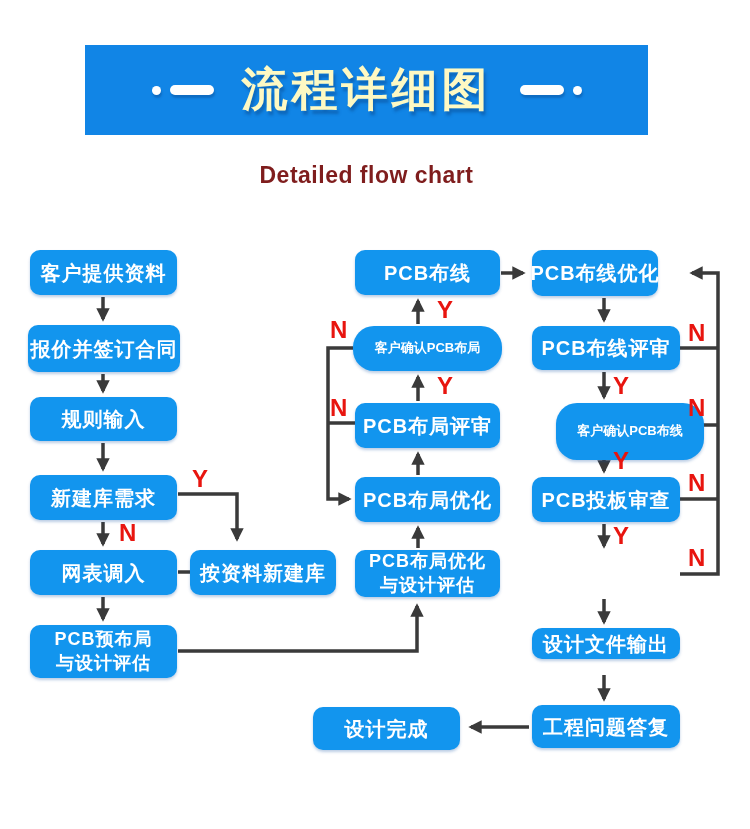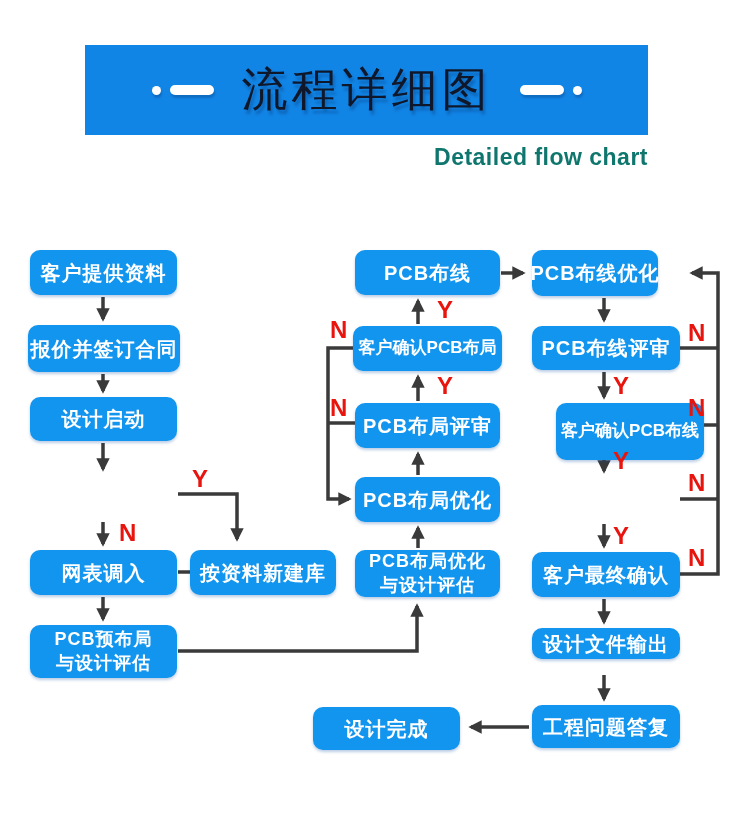--- a/index.html
+++ b/index.html
@@ -7,37 +7,37 @@
     position:relative;width:750px;height:829px;background:#ffffff;
     font-family:"Liberation Sans","DejaVu Sans",sans-serif;overflow:hidden;
     --banner-blue:#1185e6;--box-blue:#1295ee;--line-dark:#3a3a3a;--label-red:#e8150f;
   }
   .banner{
     position:absolute;left:85px;top:45px;width:563px;height:90px;
     background:var(--banner-blue);
     display:flex;align-items:center;justify-content:center;gap:28px;
   }
   .banner-title{
-    color:#0f172a;font-size:46px;font-weight:normal;letter-spacing:4px;
+    color:#fef9c3;font-size:46px;font-weight:bold;letter-spacing:4px;
     text-shadow:2px 4px 3px rgba(8,64,130,.45);white-space:nowrap;
   }
   .deco{display:flex;align-items:center;gap:9px;}
   .deco-dash{width:44px;height:10px;border-radius:6px;background:#fff;box-shadow:1px 3px 2px rgba(8,64,130,.35);}
   .deco-dot{width:9px;height:9px;border-radius:50%;background:#fff;box-shadow:1px 3px 2px rgba(8,64,130,.35);}
   .subtitle{
-    position:absolute;left:85px;top:144px;width:563px;text-align:right;
-    font-size:23px;font-weight:bold;color:#0f766e;letter-spacing:0.5px;
+    position:absolute;left:85px;top:162px;width:563px;text-align:center;
+    font-size:23px;font-weight:bold;color:#7f1d1d;letter-spacing:0.5px;
   }
   .node{
     position:absolute;background:var(--box-blue);border-radius:10px;color:#fff;
     font-weight:bold;display:flex;flex-direction:column;align-items:center;justify-content:center;
     font-size:20px;letter-spacing:1px;line-height:1.3;text-align:left;
     box-shadow:0 2px 3px rgba(15,80,160,.28);white-space:nowrap;
   }
-  .node.small{font-size:17px;letter-spacing:0;}
+  .node.small{font-size:13px;letter-spacing:0;border-radius:21px;}
   .node.twoline{font-size:18px;letter-spacing:1px;}
   .ynlabel{
     position:absolute;color:var(--label-red);font-weight:bold;font-size:24px;line-height:1;
   }
   svg.connectors{position:absolute;left:0;top:0;}
   svg.connectors path{stroke:var(--line-dark);stroke-width:3.5;fill:none;}
   svg.connectors .arrowhead{fill:var(--line-dark);stroke:none;}
 </style>
 </head>
 <body>
@@ -97,41 +97,42 @@
     <path d="M680 574 H718 V273 H692" marker-end="url(#arw)"></path>
     <path d="M680 348 H718"></path>
     <path d="M680 425 H718"></path>
     <path d="M680 499 H718"></path>
 
     <path d="M529 727 H471" marker-end="url(#arw)"></path>
   </svg>
 
   <div class="node" style="left:30px;top:250px;width:147px;height:45px">客户提供资料</div>
   <div class="node" style="left:28px;top:325px;width:152px;height:47px">报价并签订合同</div>
-  <div class="node" style="left:30px;top:397px;width:147px;height:44px">设计启动</div>
+  <div class="node" style="left:30px;top:397px;width:147px;height:44px">规则输入</div>
+  <div class="node" style="left:30px;top:475px;width:147px;height:45px">新建库需求</div>
   <div class="node" style="left:30px;top:550px;width:147px;height:45px">网表调入</div>
   <div class="node twoline" style="left:30px;top:625px;width:147px;height:53px">
     <span>PCB预布局</span>
     <span>与设计评估</span>
   </div>
   <div class="node" style="left:355px;top:250px;width:145px;height:45px">PCB布线</div>
 
   <div class="node" style="left:190px;top:550px;width:146px;height:45px">按资料新建库</div>
   <div class="node small" style="left:353px;top:326px;width:149px;height:45px">客户确认PCB布局</div>
   <div class="node" style="left:355px;top:403px;width:145px;height:45px">PCB布局评审</div>
   <div class="node" style="left:355px;top:477px;width:145px;height:45px">PCB布局优化</div>
   <div class="node twoline" style="left:355px;top:550px;width:145px;height:47px">
     <span>PCB布局优化</span>
     <span>与设计评估</span>
   </div>
 
   <div class="node" style="left:532px;top:250px;width:126px;height:46px">PCB布线优化</div>
   <div class="node" style="left:532px;top:326px;width:148px;height:44px">PCB布线评审</div>
   <div class="node small" style="left:556px;top:403px;width:148px;height:57px">客户确认PCB布线</div>
-  <div class="node" style="left:532px;top:552px;width:148px;height:45px">客户最终确认</div>
+  <div class="node" style="left:532px;top:477px;width:148px;height:45px">PCB投板审查</div>
   <div class="node" style="left:532px;top:628px;width:148px;height:31px">设计文件输出</div>
   <div class="node" style="left:532px;top:705px;width:148px;height:43px">工程问题答复</div>
   <div class="node" style="left:313px;top:707px;width:147px;height:43px">设计完成</div>
 
   <div class="ynlabel" style="left:192px;top:467px">Y</div>
   <div class="ynlabel" style="left:119px;top:521px">N</div>
 
   <div class="ynlabel" style="left:437px;top:298px">Y</div>
   <div class="ynlabel" style="left:437px;top:374px">Y</div>
   <div class="ynlabel" style="left:330px;top:318px">N</div>

